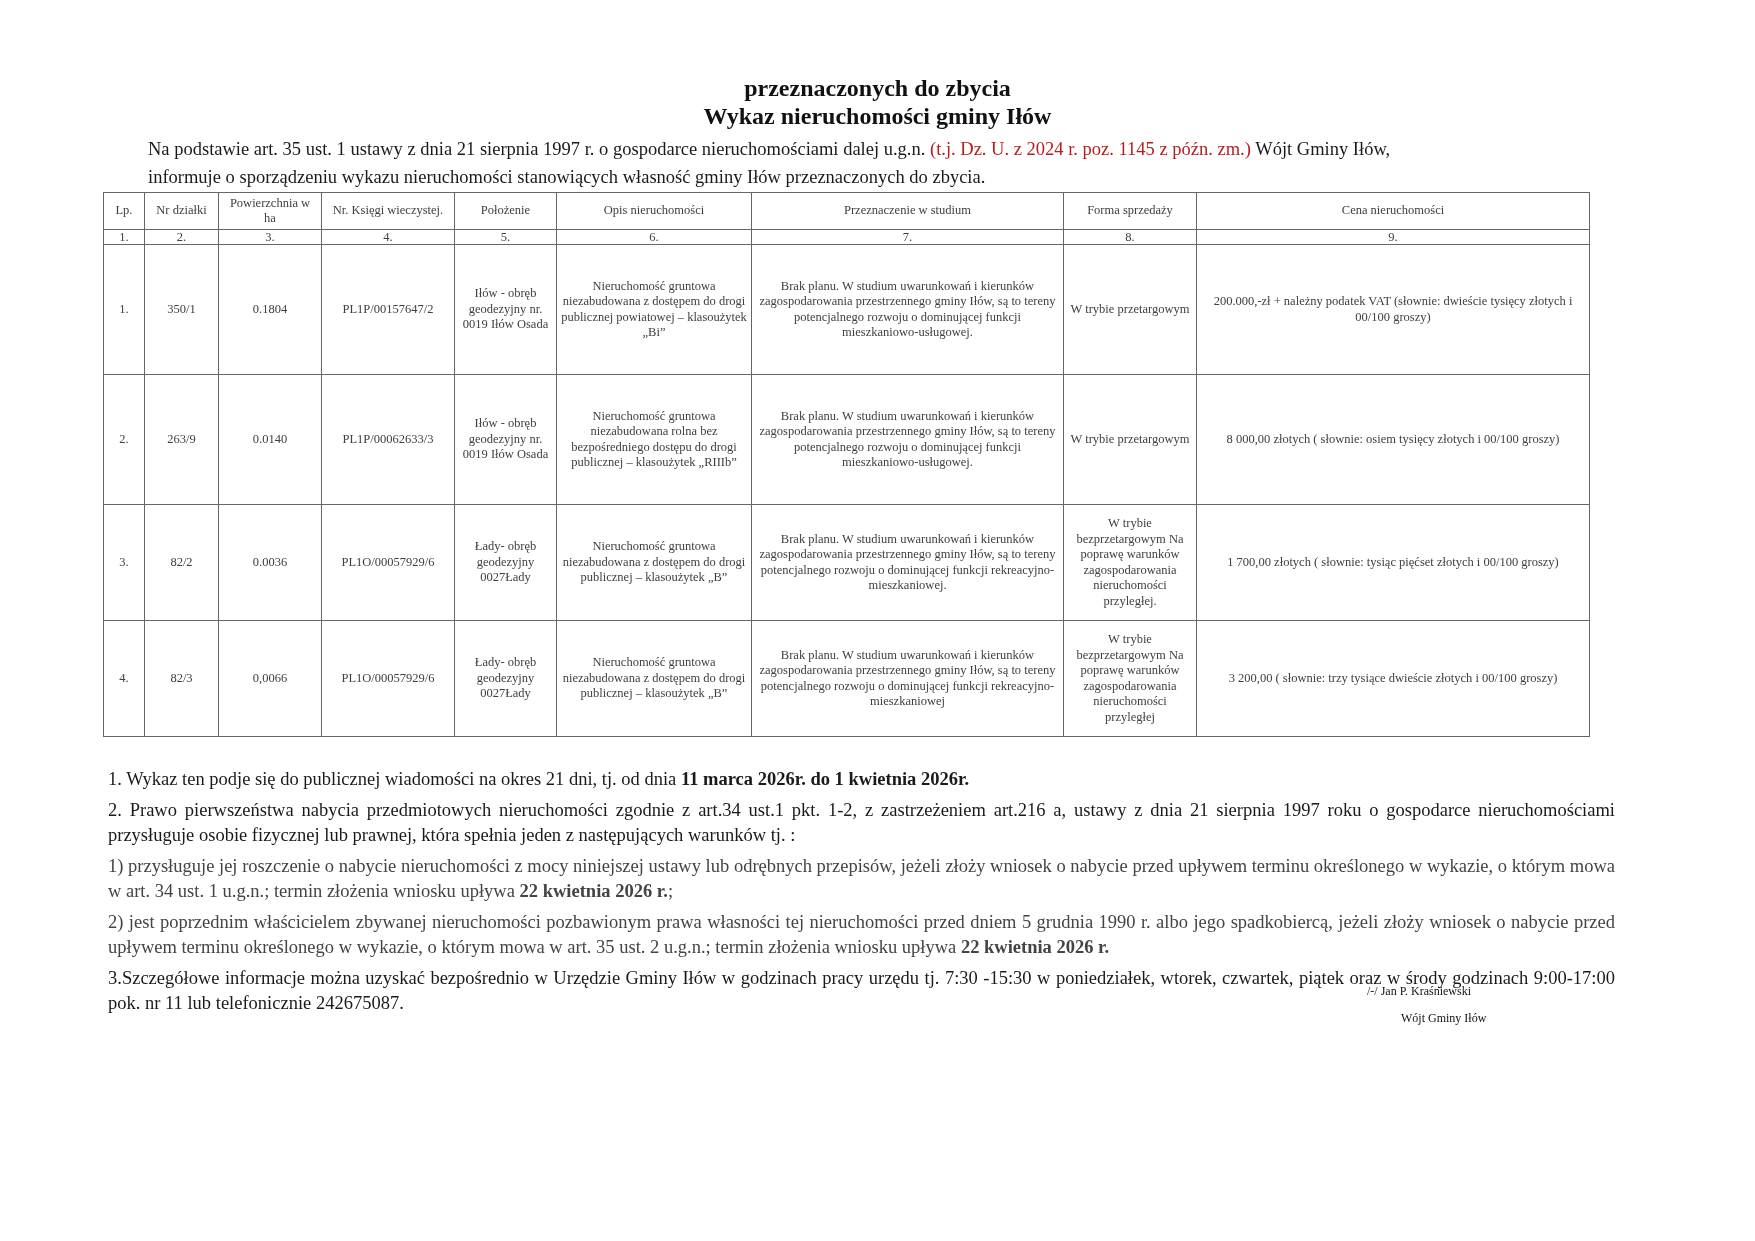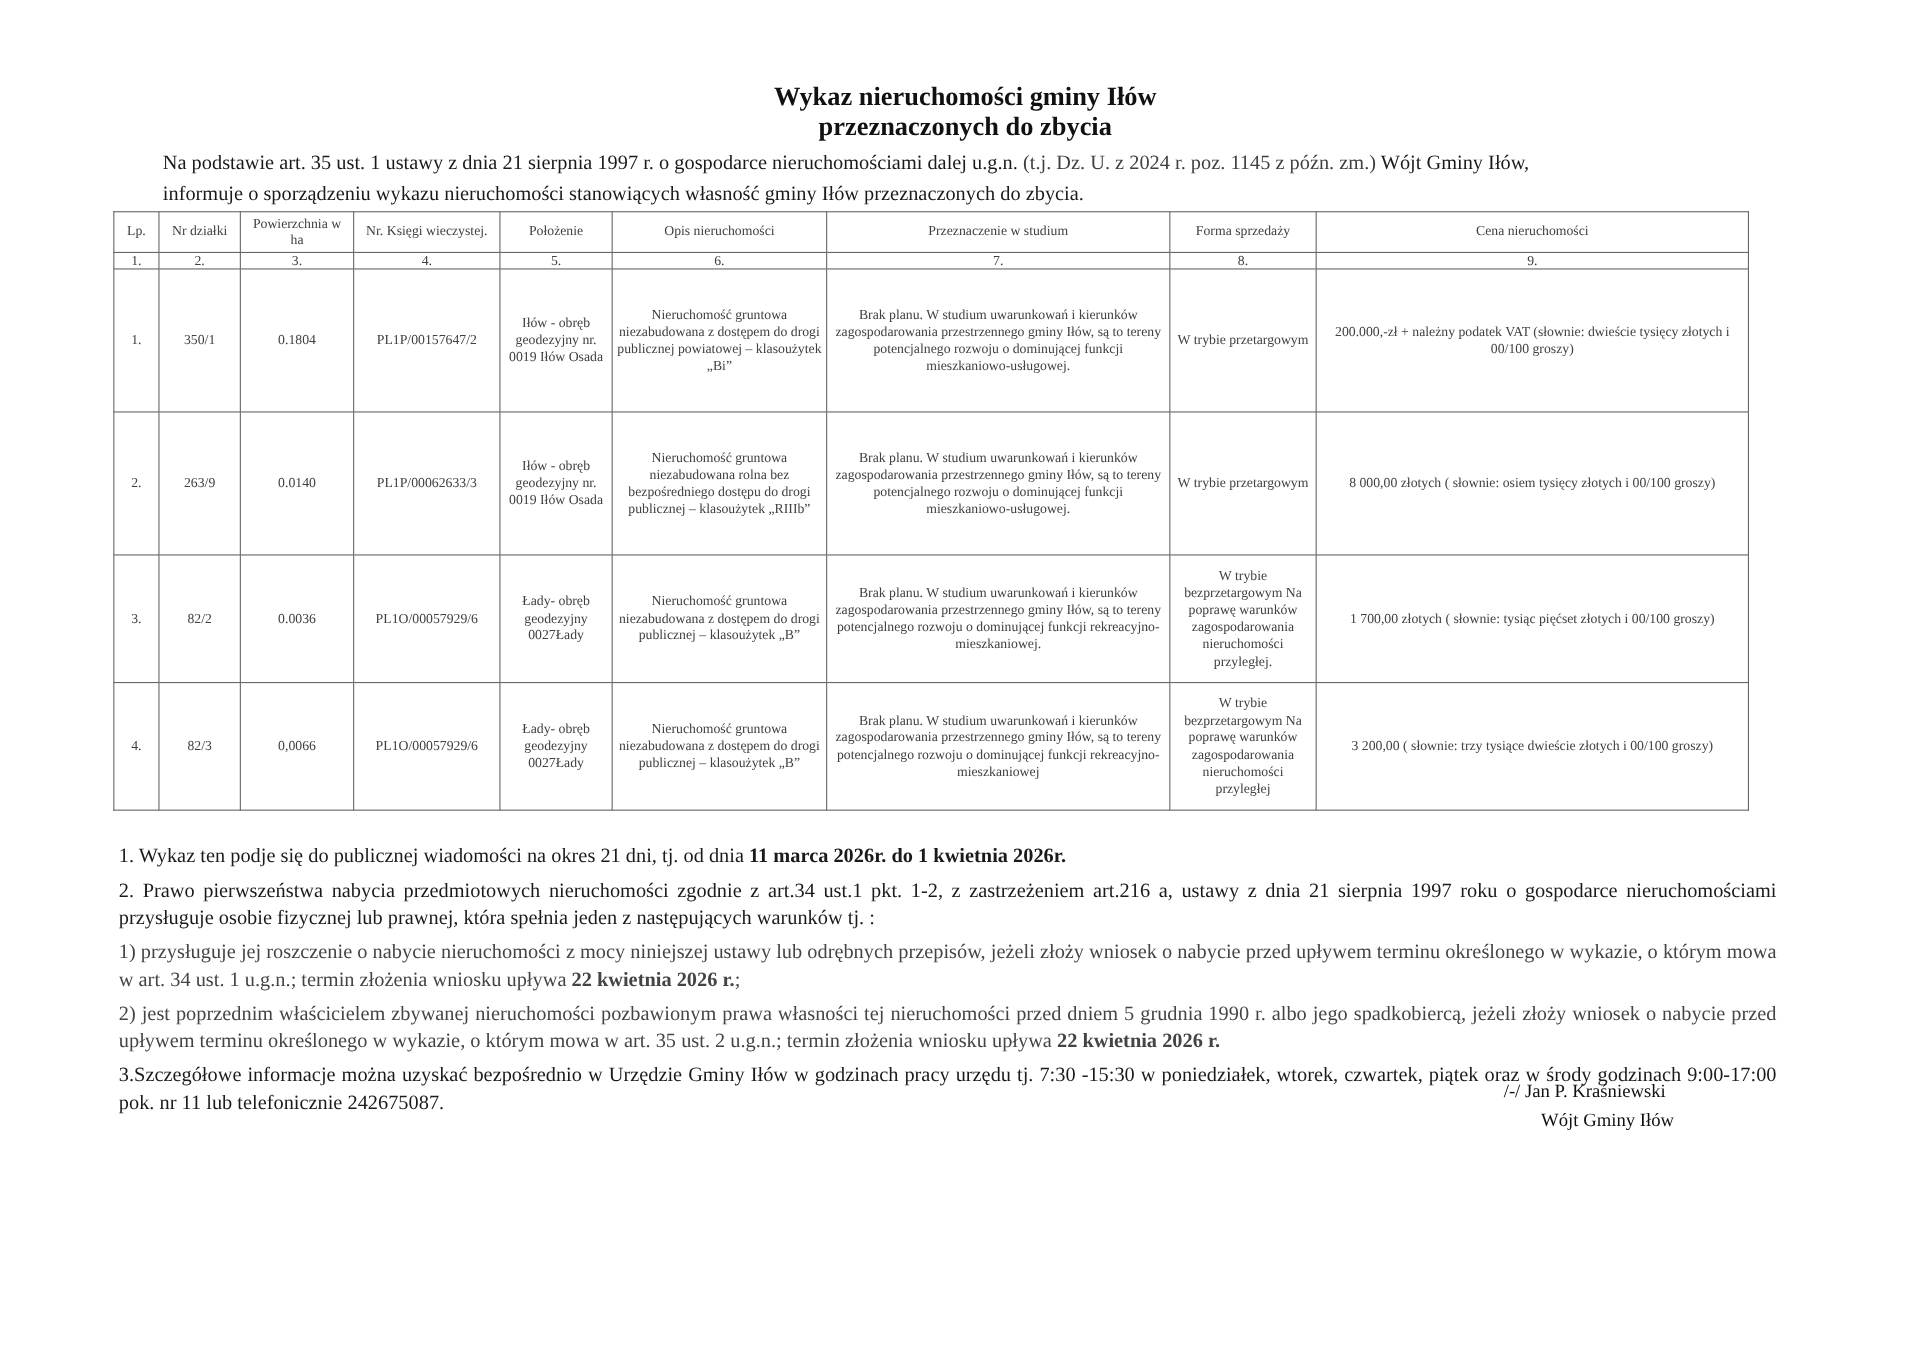--- a/index.html
+++ b/index.html
@@ -3,43 +3,43 @@
 <meta charset="utf-8">
 <style>
   html, body { margin:0; padding:0; background:#ffffff; }
   body { width:1755px; height:1241px; position:relative; overflow:hidden;
          font-family:"Liberation Serif", serif; color:#111; }
   .title { position:absolute; left:0; width:1755px; text-align:center;
            font-weight:bold; font-size:24px; line-height:28px; top:74px; }
   .title div { height:28px; }
   .intro { position:absolute; left:148px; top:135px; width:1460px;
            font-size:18.5px; line-height:28px; color:#1a1a1a; }
-  .intro .muted { color:#404040; }
+  .intro .muted { color:#b91c1c; }
   table.wykaz { position:absolute; left:103px; top:192px; width:1486px;
            border-collapse:collapse; table-layout:fixed;
            font-size:12.5px; line-height:15.5px; color:#404040; }
   table.wykaz td, table.wykaz th { border:1.5px solid #666; text-align:center;
            vertical-align:middle; padding:0 4px; font-weight:normal; }
   tr.hdr th { height:36px; }
   tr.nums td { height:14px; line-height:13px; font-size:12.5px; }
   tr.r1 td, tr.r2 td { height:129px; }
   tr.r3 td, tr.r4 td { height:115px; }
   .notes { position:absolute; left:103px; top:762px; width:1517px;
            font-size:18.5px; line-height:25.5px; color:#1a1a1a; text-align:justify; }
   .notes p { margin:5px; }
   .notes .gray { color:#444; }
-  .sign { position:absolute; left:1367px; top:978px; font-size:17px; line-height:27px; }
+  .sign { position:absolute; left:1367px; top:978px; font-size:12px; line-height:27px; }
   .sign div:nth-child(2) { padding-left:34px; }
 </style>
 </head>
 <body>
 
 <div class="title">
+  <div>przeznaczonych do zbycia</div>
   <div>Wykaz nieruchomości gminy Iłów</div>
-  <div>przeznaczonych do zbycia</div>
 </div>
 
 <div class="intro">
   <div><span>Na podstawie art. 35 ust. 1 ustawy z dnia 21 sierpnia 1997 r. o gospodarce nieruchomościami dalej u.g.n. </span><span class="muted"> (t.j. Dz. U. z 2024 r. poz. 1145 z późn. zm.) </span><span> Wójt Gminy Iłów,</span></div>
   <div>informuje o sporządzeniu wykazu nieruchomości stanowiących własność gminy Iłów przeznaczonych do zbycia.</div>
 </div>
 
 <table class="wykaz">
   <colgroup>
     <col style="width:41px">

